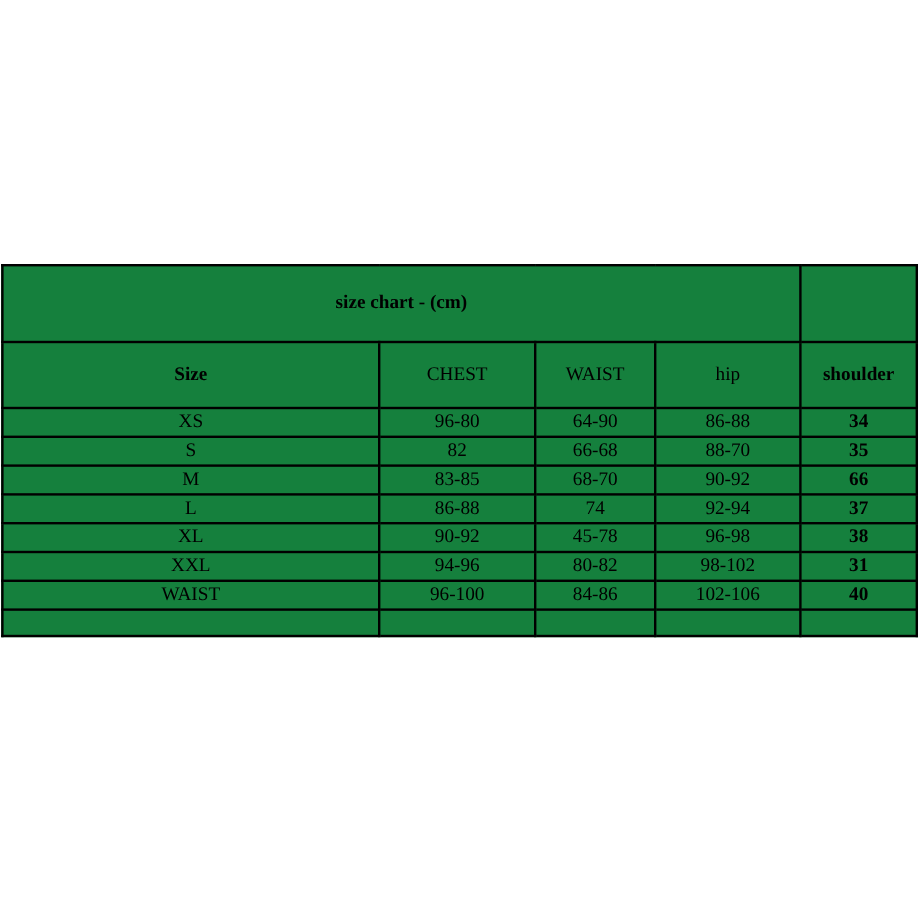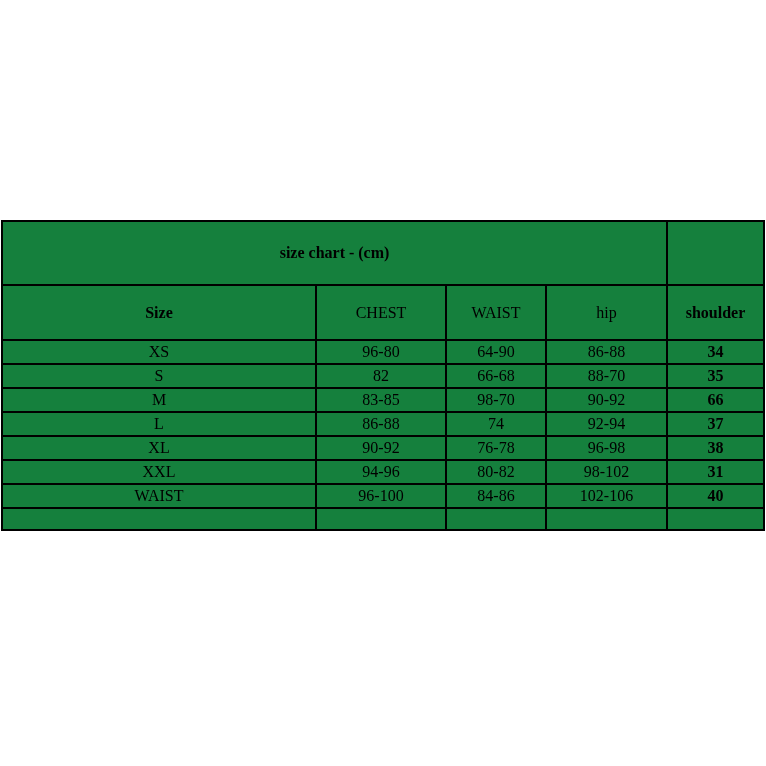--- a/index.html
+++ b/index.html
@@ -116,37 +116,37 @@
       <td class="size-cell first-col">S</td>
       <td>82</td>
       <td>66-68</td>
       <td>88-70</td>
       <td class="last-col">35</td>
     </tr>
 
     <tr class="data-row">
       <td class="size-cell first-col">M</td>
       <td>83-85</td>
-      <td>98-70</td>
+      <td>68-70</td>
       <td>90-92</td>
       <td class="last-col">66</td>
     </tr>
 
     <tr class="data-row">
       <td class="size-cell first-col">L</td>
       <td>86-88</td>
       <td>74</td>
       <td>92-94</td>
       <td class="last-col">37</td>
     </tr>
 
     <tr class="data-row">
       <td class="size-cell first-col">XL</td>
       <td>90-92</td>
-      <td>76-78</td>
+      <td>45-78</td>
       <td>96-98</td>
       <td class="last-col">38</td>
     </tr>
 
     <tr class="data-row">
       <td class="size-cell first-col">XXL</td>
       <td>94-96</td>
       <td>80-82</td>
       <td>98-102</td>
       <td class="last-col">31</td>

